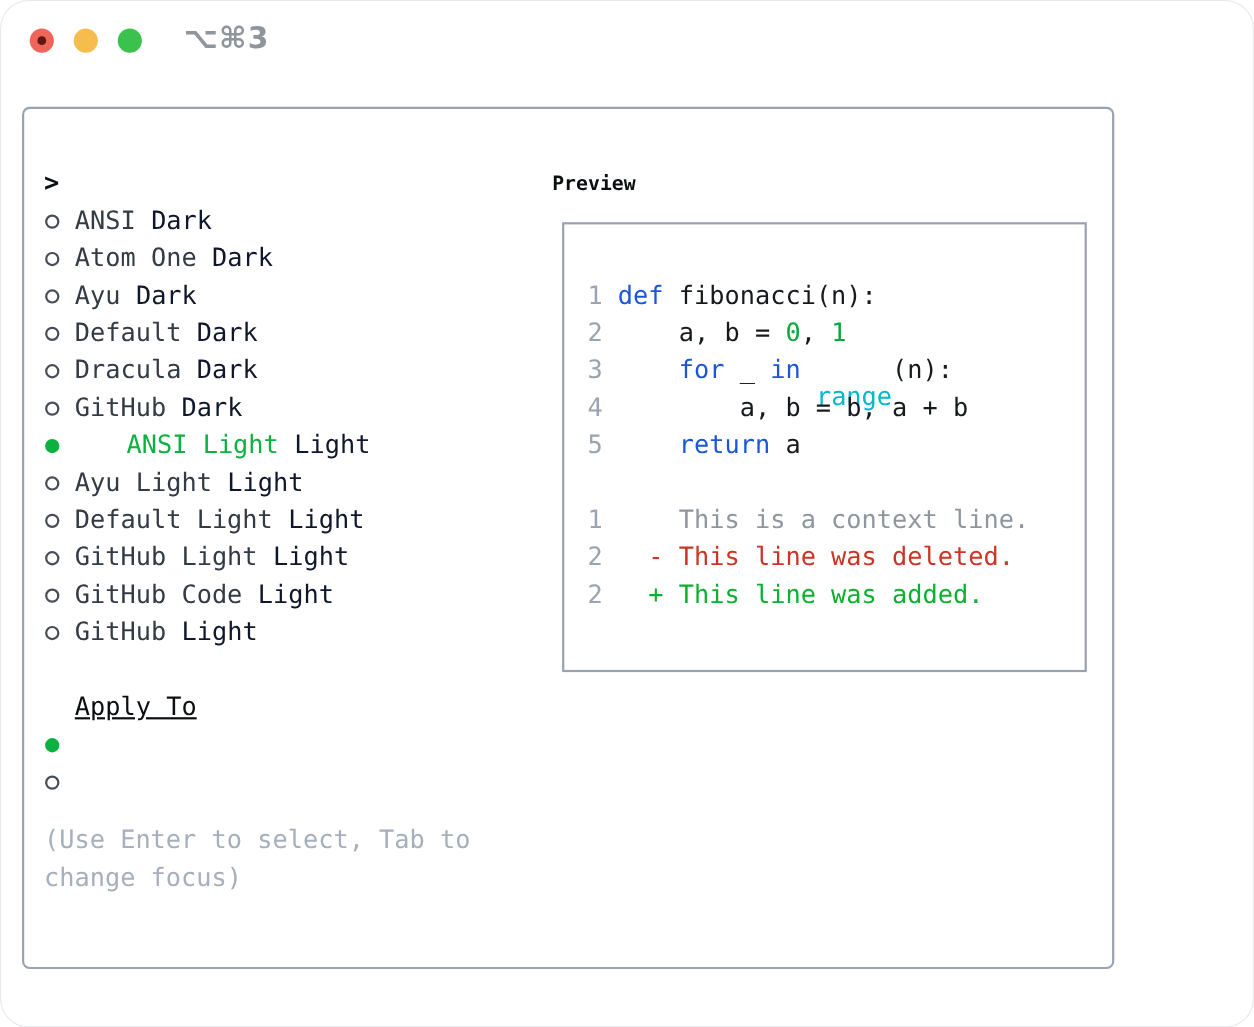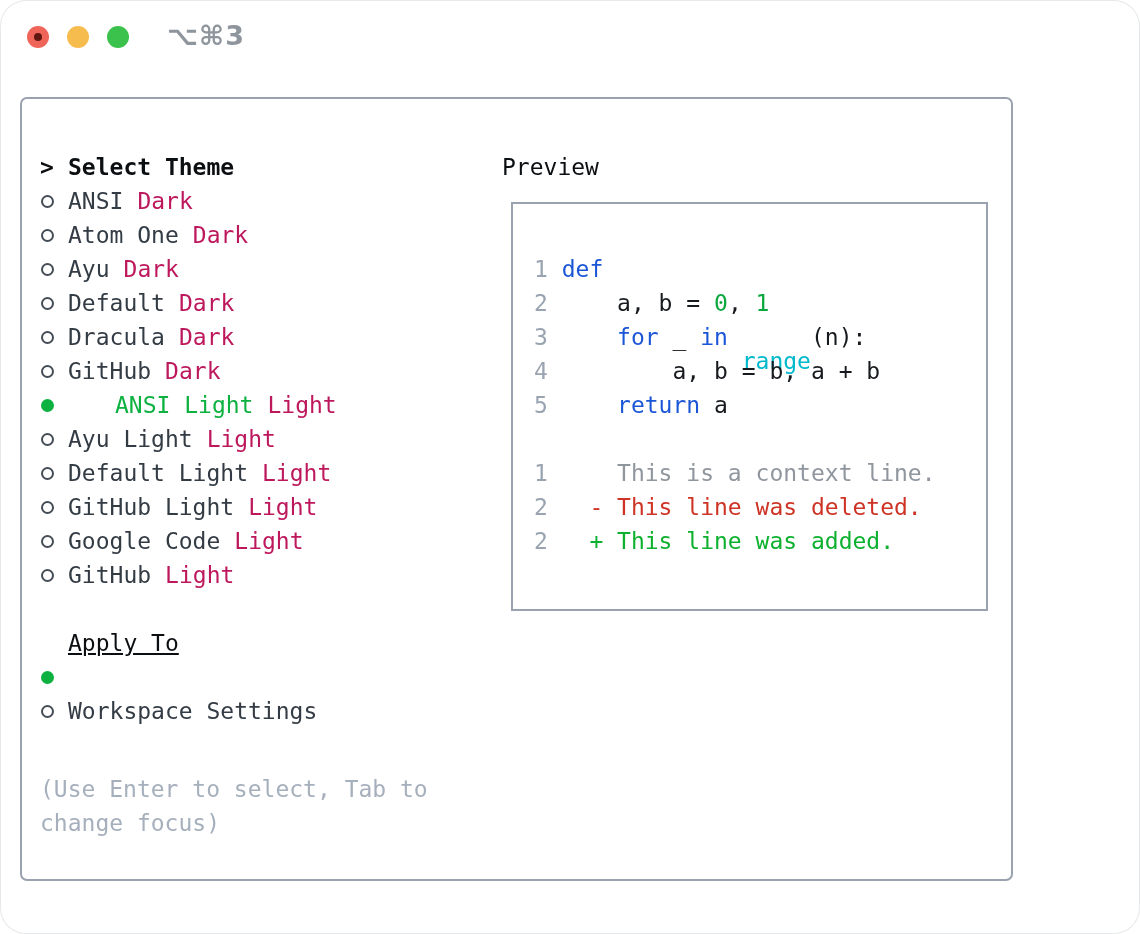--- a/index.html
+++ b/index.html
@@ -42,32 +42,32 @@
   .bullet-cell { display:inline-flex; align-items:center; width:28px; flex:0 0 28px; }
   .prefix { color:#0c0f12; font-weight:bold; font-size:23px; }
   .radio {
     width:13px; height:13px; border:2px solid #454d56; border-radius:50%;
     display:inline-block; background:transparent; margin-left:1px;
   }
   .radio.sel { background:#0db140; border-color:#0db140; }
   .hdr { color:#0c0f12; font-weight:bold; }
   .opt-name { color:#333b44;text-align:center; }
   .opt-name.sel { color:#0db140;margin-left:47px; }
-  .opt-variant { color:#be185d; margin-left:14px; }
+  .opt-variant { color:#0f172a; margin-left:14px; }
   .spacer { height:34px; }
   .help {
-    margin-top:44px; width:420px; font-size:23px; line-height:34px;
+    margin-top:19px; width:420px; font-size:23px; line-height:34px;
     color:#a6afbc; white-space:normal;
   }
 
   
   .preview-label {
     position:absolute; left:480px; top:51px; height:34px;
     display:flex; align-items:center;
-    font-size:23px; font-weight:normal; color:#0c0f12;
+    font-size:18px; font-weight:bold; color:#0c0f12;
   }
   .preview-box {
     position:absolute; left:489px; top:103px; width:477px; height:409px;
     border:2px solid #99a2ae; background:#ffffff;
     padding:48px 0 0 21px; overflow:hidden;
   }
   .code-row { display:flex; height:34px; font-size:23px; line-height:34px; white-space:pre; }
   .ln { display:inline-block; width:2ch; color:#9aa4b1; flex:0 0 auto; }
   .tok-plain   { color:#16191d; }
   .tok-keyword { color:#1b56d6; }
@@ -87,58 +87,57 @@
     <div class="light light-min" style="background:#f6bd4e;"></div>
     <div class="light light-zoom" style="background:#3bc24d;"></div>
     <div class="shortcut">⌥⌘3</div>
   </div>
 
   <div class="panel">
 
     <div class="left-col">
       <div class="row">
         <span class="bullet-cell"><span class="prefix">&gt;</span></span>
-        <span class="hdr">Select Theme</span>
       </div>
 
       <div id="theme-list">
           <div class="row"><span class="bullet-cell"><span class="radio"></span></span><span class="opt-name">ANSI</span><span class="opt-variant">Dark</span></div>
           <div class="row"><span class="bullet-cell"><span class="radio"></span></span><span class="opt-name">Atom One</span><span class="opt-variant">Dark</span></div>
           <div class="row"><span class="bullet-cell"><span class="radio"></span></span><span class="opt-name">Ayu</span><span class="opt-variant">Dark</span></div>
           <div class="row"><span class="bullet-cell"><span class="radio"></span></span><span class="opt-name">Default</span><span class="opt-variant">Dark</span></div>
           <div class="row"><span class="bullet-cell"><span class="radio"></span></span><span class="opt-name">Dracula</span><span class="opt-variant">Dark</span></div>
           <div class="row"><span class="bullet-cell"><span class="radio"></span></span><span class="opt-name">GitHub</span><span class="opt-variant">Dark</span></div>
           <div class="row"><span class="bullet-cell"><span class="radio sel"></span></span><span class="opt-name sel">ANSI Light</span><span class="opt-variant">Light</span></div>
           <div class="row"><span class="bullet-cell"><span class="radio"></span></span><span class="opt-name">Ayu Light</span><span class="opt-variant">Light</span></div>
           <div class="row"><span class="bullet-cell"><span class="radio"></span></span><span class="opt-name">Default Light</span><span class="opt-variant">Light</span></div>
           <div class="row"><span class="bullet-cell"><span class="radio"></span></span><span class="opt-name">GitHub Light</span><span class="opt-variant">Light</span></div>
-          <div class="row"><span class="bullet-cell"><span class="radio"></span></span><span class="opt-name">Google Code</span><span class="opt-variant">Light</span></div>
+          <div class="row"><span class="bullet-cell"><span class="radio"></span></span><span class="opt-name">GitHub Code</span><span class="opt-variant">Light</span></div>
           <div class="row"><span class="bullet-cell"><span class="radio"></span></span><span class="opt-name">GitHub</span><span class="opt-variant">Light</span></div>
         </div>
 
       <div class="spacer"></div>
 
       <div class="row">
         <span class="bullet-cell"></span>
         <span class="opt-name" style="color:#0c0f12;text-decoration:underline;">Apply To</span>
       </div>
 
       <div id="apply-list">
           <div class="row"><span class="bullet-cell"><span class="radio sel"></span></span></div>
-          <div class="row"><span class="bullet-cell"><span class="radio"></span></span><span class="opt-name">Workspace Settings</span></div>
+          <div class="row"><span class="bullet-cell"><span class="radio"></span></span></div>
         </div>
 
       <div class="help">(Use Enter to select, Tab to change focus)</div>
     </div>
 
     <div class="preview-label">Preview</div>
 
     <div class="preview-box">
       <div id="code-lines">
-          <div class="code-row"><span class="ln">1</span><span class="tok-keyword">def</span></div>
+          <div class="code-row"><span class="ln">1</span><span class="tok-keyword">def</span><span class="tok-plain"> fibonacci(n):</span></div>
           <div class="code-row"><span class="ln">2</span><span class="tok-plain">    a, b = </span><span class="tok-number">0</span><span class="tok-plain">, </span><span class="tok-number">1</span></div>
           <div class="code-row"><span class="ln">3</span><span class="tok-plain">    </span><span class="tok-keyword">for</span><span class="tok-plain"> _ </span><span class="tok-keyword">in</span><span class="tok-plain"> </span><span class="tok-builtin">range</span><span class="tok-plain">(n):</span></div>
           <div class="code-row"><span class="ln">4</span><span class="tok-plain">        a, b = b, a + b</span></div>
           <div class="code-row"><span class="ln">5</span><span class="tok-plain">    </span><span class="tok-keyword">return</span><span class="tok-plain"> a</span></div>
           <div class="code-row"><span class="ln"></span></div>
           <div class="code-row"><span class="ln">1</span><span class="tok-context">    This is a context line.</span></div>
           <div class="code-row"><span class="ln">2</span><span class="tok-deleted">  - This line was deleted.</span></div>
           <div class="code-row"><span class="ln">2</span><span class="tok-added">  + This line was added.</span></div>
         </div>
     </div>

